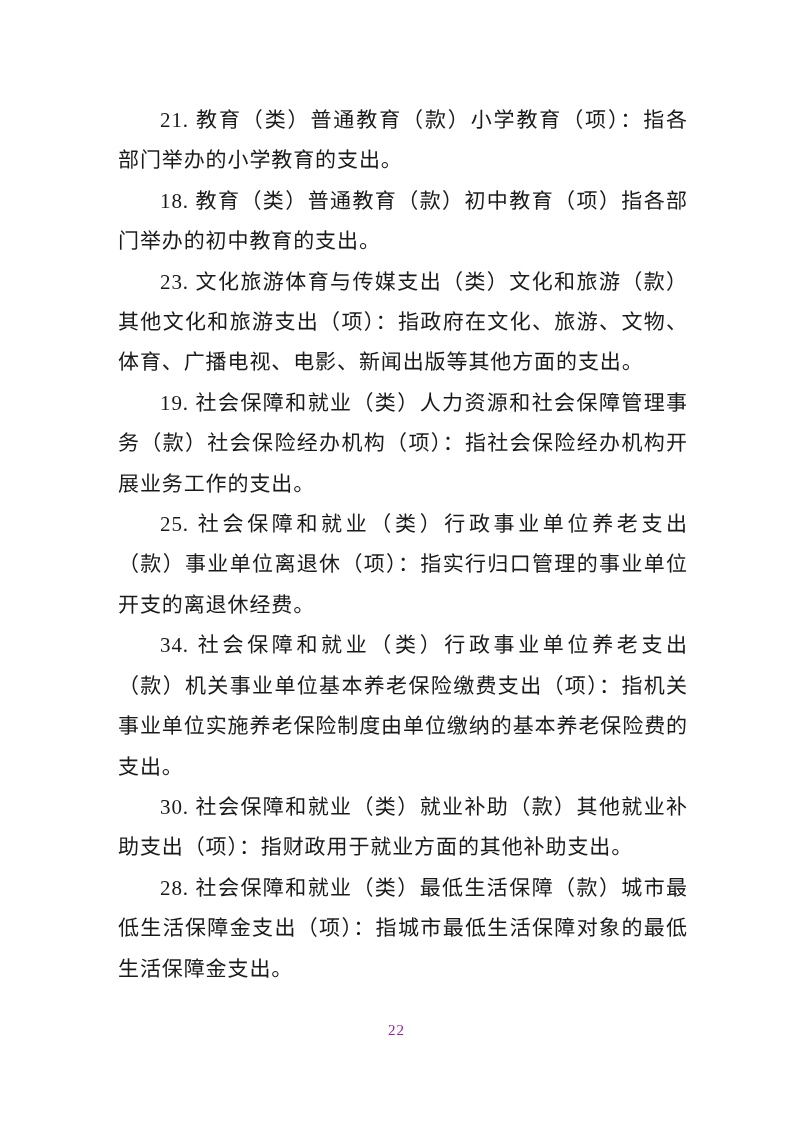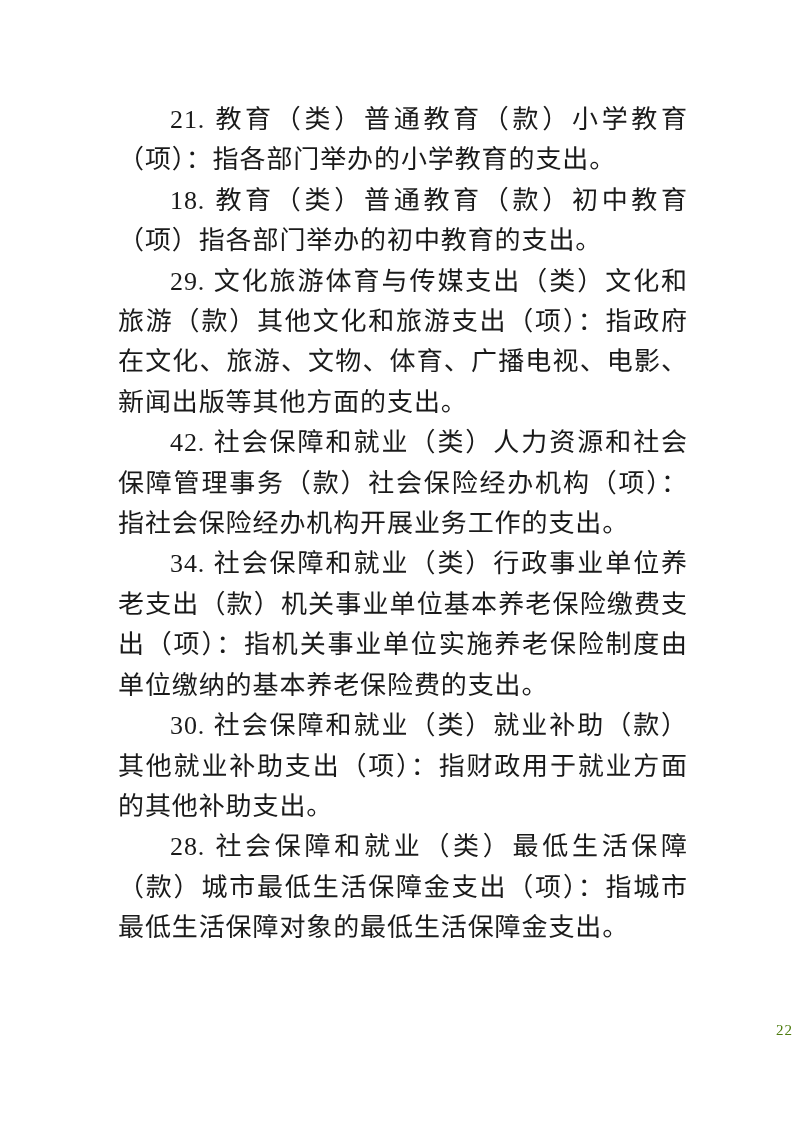--- a/index.html
+++ b/index.html
@@ -15,47 +15,48 @@
     font-family: "Liberation Serif", "DejaVu Serif", serif;
   }
   .text-block {
     position: absolute;
     left: 118px;
     top: 100px;
     width: 570px;
   }
   .para {
     margin: 0;
-    font-size: 26px;
+    font-size: 21px;
     line-height: 40.4px;
     letter-spacing: 0.9px;
     color: #1a1a1a;
     text-align: justify;
     text-indent: 2em;
     font-family: "Liberation Serif", "DejaVu Serif", serif;
     word-break: normal;
   }
   .page-number {
     position: absolute;
     top: 1022px;
     left: 0;
     width: 100%;
-    text-align: right;
+    text-align: center;
     font-size: 15px;
     letter-spacing: 1px;
-    color: #4d7c0f;
+    color: #a21caf;
     font-family: "Liberation Serif", "DejaVu Serif", serif;
   }
 </style>
 </head>
 <body>
 
 <div class="text-block">
   <p class="para">21. 教育（类）普通教育（款）小学教育（项）：指各部门举办的小学教育的支出。</p>
   <p class="para">18. 教育（类）普通教育（款）初中教育（项）指各部门举办的初中教育的支出。</p>
-  <p class="para">29. 文化旅游体育与传媒支出（类）文化和旅游（款）其他文化和旅游支出（项）：指政府在文化、旅游、文物、体育、广播电视、电影、新闻出版等其他方面的支出。</p>
-  <p class="para">42. 社会保障和就业（类）人力资源和社会保障管理事务（款）社会保险经办机构（项）：指社会保险经办机构开展业务工作的支出。</p>
+  <p class="para">23. 文化旅游体育与传媒支出（类）文化和旅游（款）其他文化和旅游支出（项）：指政府在文化、旅游、文物、体育、广播电视、电影、新闻出版等其他方面的支出。</p>
+  <p class="para">19. 社会保障和就业（类）人力资源和社会保障管理事务（款）社会保险经办机构（项）：指社会保险经办机构开展业务工作的支出。</p>
+  <p class="para">25. 社会保障和就业（类）行政事业单位养老支出（款）事业单位离退休（项）：指实行归口管理的事业单位开支的离退休经费。</p>
   <p class="para">34. 社会保障和就业（类）行政事业单位养老支出（款）机关事业单位基本养老保险缴费支出（项）：指机关事业单位实施养老保险制度由单位缴纳的基本养老保险费的支出。</p>
   <p class="para">30. 社会保障和就业（类）就业补助（款）其他就业补助支出（项）：指财政用于就业方面的其他补助支出。</p>
   <p class="para">28. 社会保障和就业（类）最低生活保障（款）城市最低生活保障金支出（项）：指城市最低生活保障对象的最低生活保障金支出。</p>
 </div>
 
 <div class="page-number">22</div>
 
 </body></html>

